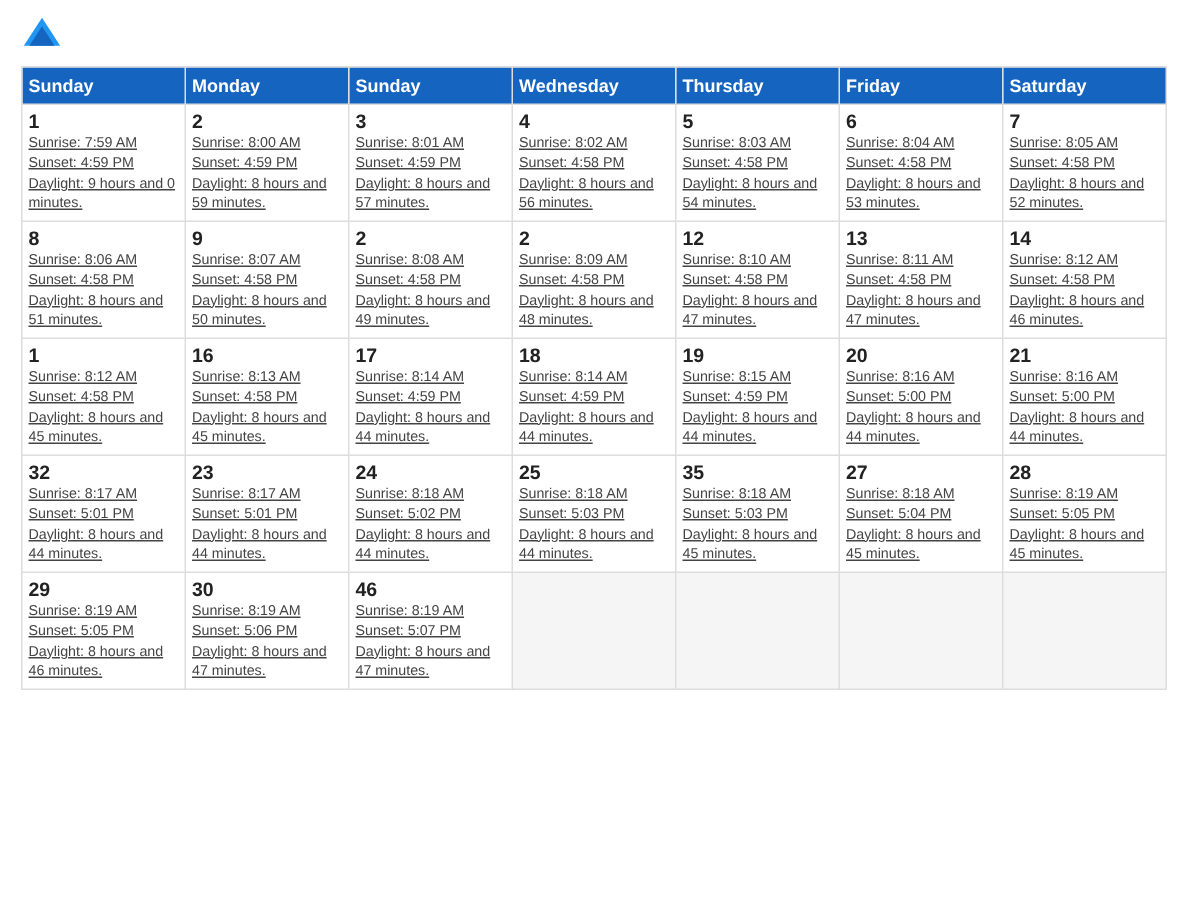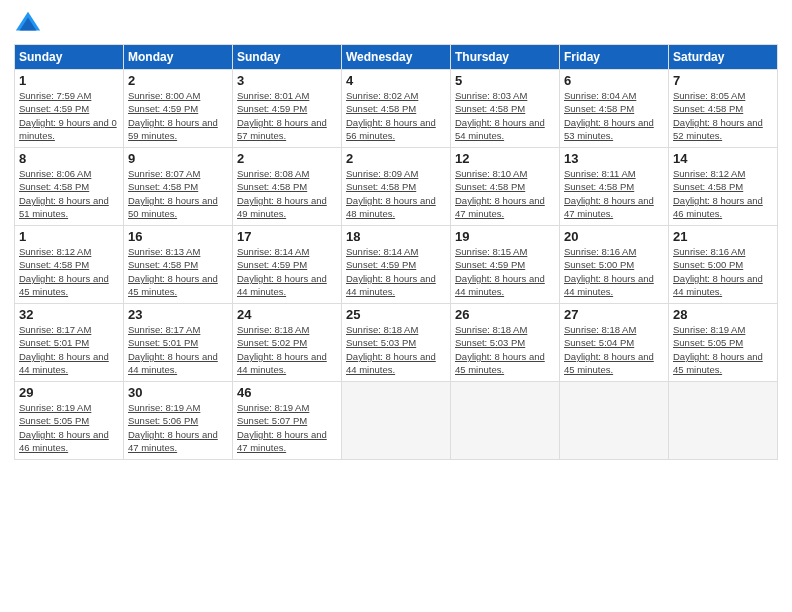--- a/index.html
+++ b/index.html
@@ -156,21 +156,21 @@
           <td><span class="day-num">18</span><span class="day-info">Sunrise: 8:14 AM<br>Sunset: 4:59 PM<br>Daylight: 8 hours and 44 minutes.</span></td>
           <td><span class="day-num">19</span><span class="day-info">Sunrise: 8:15 AM<br>Sunset: 4:59 PM<br>Daylight: 8 hours and 44 minutes.</span></td>
           <td><span class="day-num">20</span><span class="day-info">Sunrise: 8:16 AM<br>Sunset: 5:00 PM<br>Daylight: 8 hours and 44 minutes.</span></td>
           <td><span class="day-num">21</span><span class="day-info">Sunrise: 8:16 AM<br>Sunset: 5:00 PM<br>Daylight: 8 hours and 44 minutes.</span></td>
         </tr>
         <tr>
           <td><span class="day-num">32</span><span class="day-info">Sunrise: 8:17 AM<br>Sunset: 5:01 PM<br>Daylight: 8 hours and 44 minutes.</span></td>
           <td><span class="day-num">23</span><span class="day-info">Sunrise: 8:17 AM<br>Sunset: 5:01 PM<br>Daylight: 8 hours and 44 minutes.</span></td>
           <td><span class="day-num">24</span><span class="day-info">Sunrise: 8:18 AM<br>Sunset: 5:02 PM<br>Daylight: 8 hours and 44 minutes.</span></td>
           <td><span class="day-num">25</span><span class="day-info">Sunrise: 8:18 AM<br>Sunset: 5:03 PM<br>Daylight: 8 hours and 44 minutes.</span></td>
-          <td><span class="day-num">26</span><span class="day-info">Sunrise: 8:18 AM<br>Sunset: 5:03 PM<br>Daylight: 8 hours and 45 minutes.</span></td>
+          <td><span class="day-num">35</span><span class="day-info">Sunrise: 8:18 AM<br>Sunset: 5:03 PM<br>Daylight: 8 hours and 45 minutes.</span></td>
           <td><span class="day-num">27</span><span class="day-info">Sunrise: 8:18 AM<br>Sunset: 5:04 PM<br>Daylight: 8 hours and 45 minutes.</span></td>
           <td><span class="day-num">28</span><span class="day-info">Sunrise: 8:19 AM<br>Sunset: 5:05 PM<br>Daylight: 8 hours and 45 minutes.</span></td>
         </tr>
         <tr>
           <td><span class="day-num">29</span><span class="day-info">Sunrise: 8:19 AM<br>Sunset: 5:05 PM<br>Daylight: 8 hours and 46 minutes.</span></td>
           <td><span class="day-num">30</span><span class="day-info">Sunrise: 8:19 AM<br>Sunset: 5:06 PM<br>Daylight: 8 hours and 47 minutes.</span></td>
           <td><span class="day-num">46</span><span class="day-info">Sunrise: 8:19 AM<br>Sunset: 5:07 PM<br>Daylight: 8 hours and 47 minutes.</span></td>
           <td class="empty"></td>
           <td class="empty"></td>
           <td class="empty"></td>

